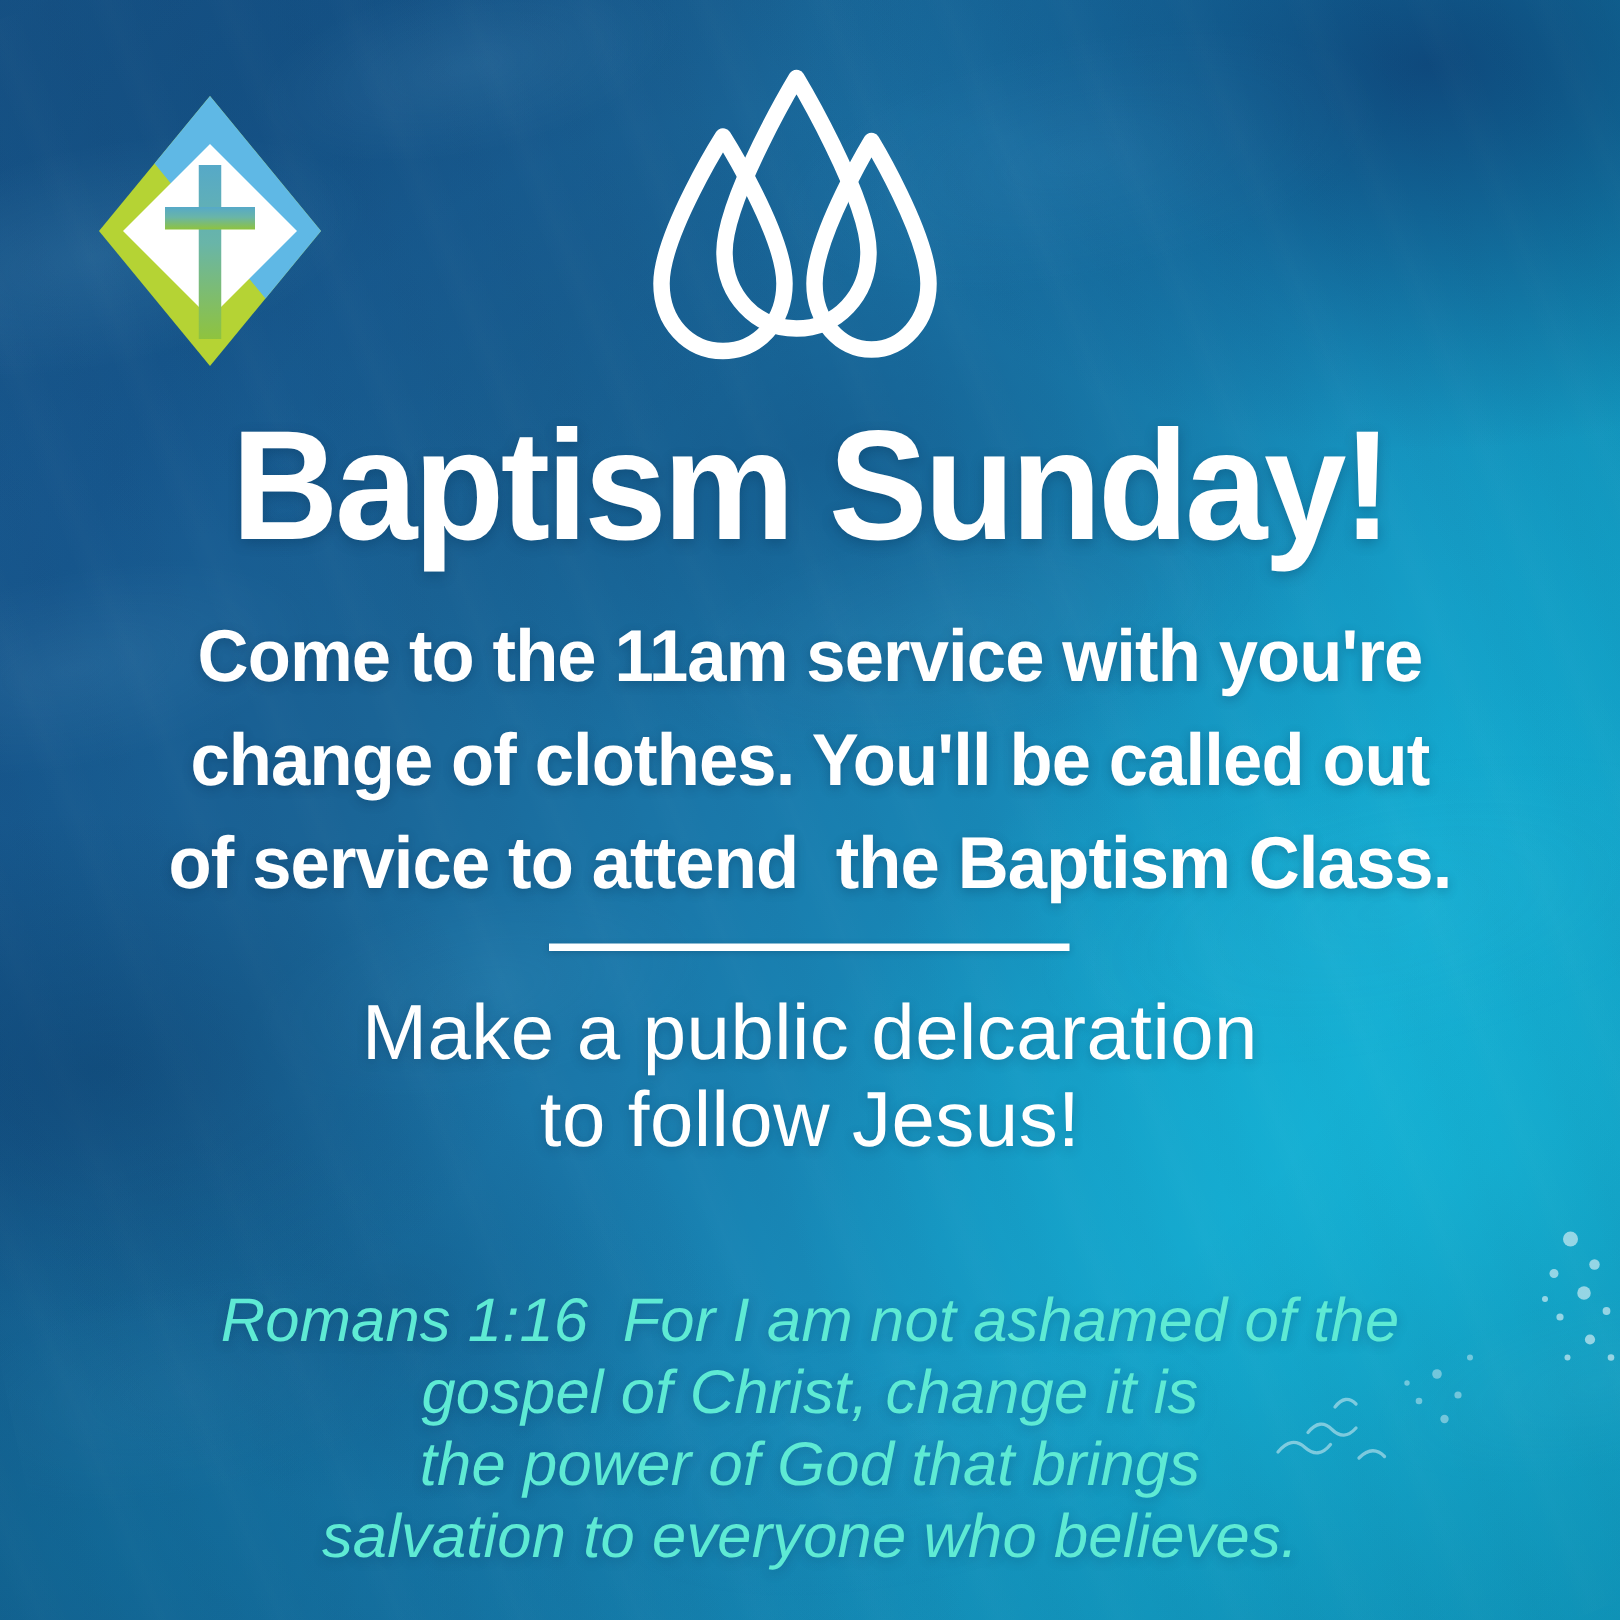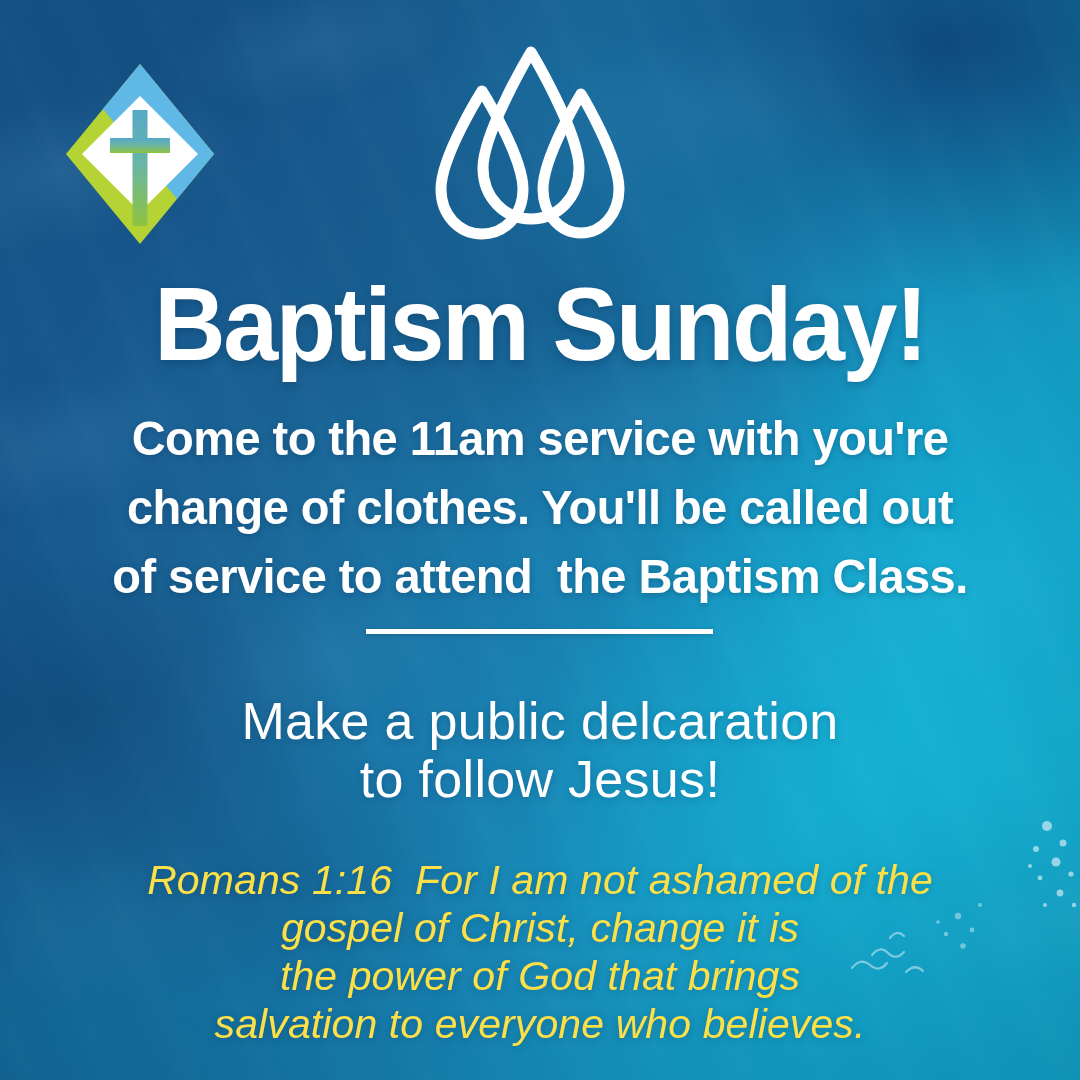--- a/index.html
+++ b/index.html
@@ -181,32 +181,31 @@
     left: 90px;
     top: 660px;
     width: 900px;
     text-align: center;
     color: #ffffff;
     font-weight: 400;
     font-size: 52px;
     line-height: 58px;
     letter-spacing: 0.3px;
     text-shadow: 0 2px 7px rgba(4,42,76,0.25);
-    margin-top: 32px;
   }
   .declaration .dec-line { display: block; }
 
   
   .scripture {
     position: absolute;
     left: 90px;
     top: 856px;
     width: 900px;
     text-align: center;
-    color: #fde047;
+    color: #5eead4;
     font-style: italic;
     font-weight: 400;
     font-size: 41px;
     line-height: 48px;
     letter-spacing: 0.1px;
     text-shadow: 0 2px 7px rgba(4,42,76,0.25);
   }
   .scripture .s-line { display: block; white-space: pre; }
 </style>
 </head>

